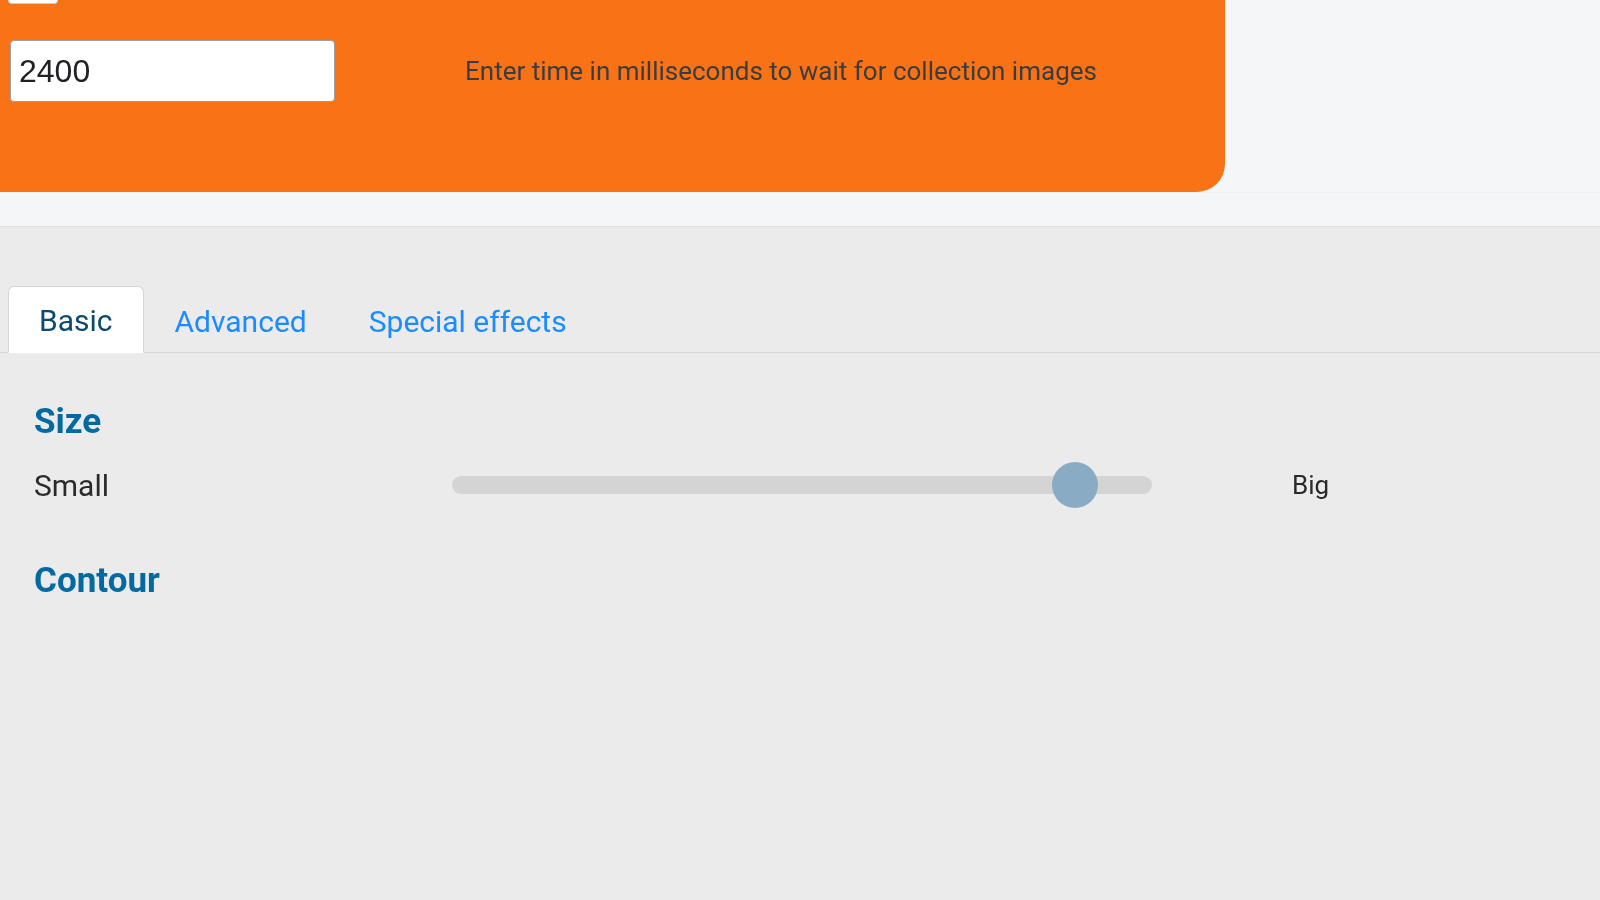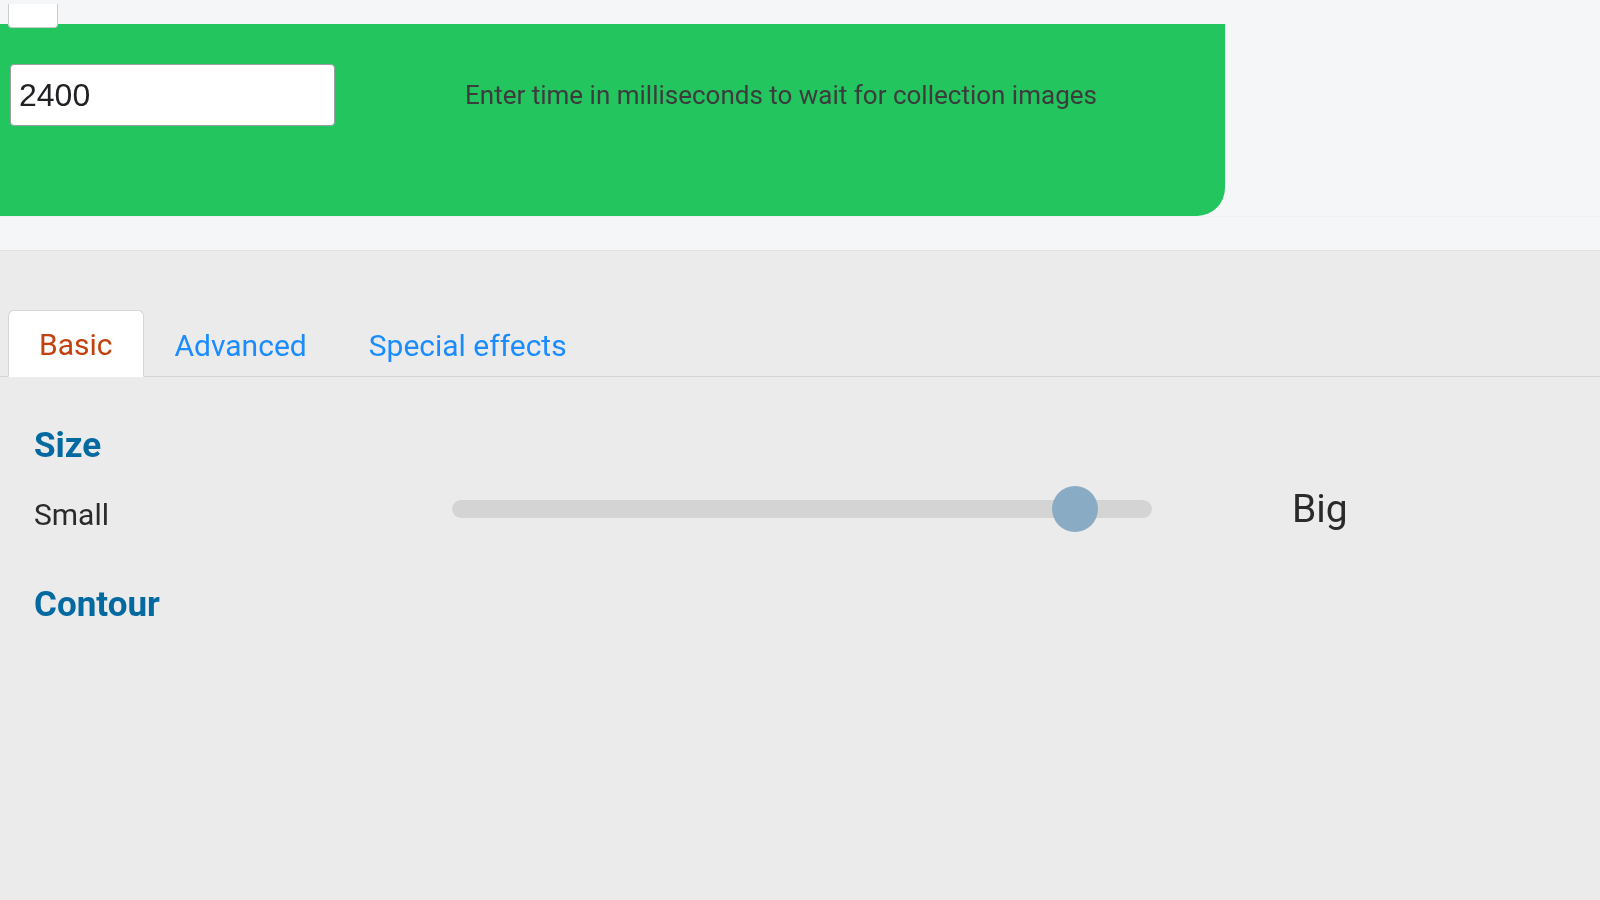--- a/index.html
+++ b/index.html
@@ -1,24 +1,23 @@
 <!DOCTYPE html>
 <html><head>
 <meta charset="utf-8">
 <style>
   * { box-sizing: border-box; margin: 0; padding: 0; }
   html, body { width: 1600px; height: 900px; font-family: -apple-system, BlinkMacSystemFont, "Segoe UI", Roboto, "Helvetica Neue", sans-serif; background: #f5f6f8; overflow: hidden; }
   
   .top-panel {
-    background: #22c55e;
+    background: #f97316;
     padding: 0 10px 90px 10px;
     border-bottom-right-radius: 28px;
     width: 1225px;
     position: relative;
-    margin-top: 24px;
   }
   .top-panel::after {
     content: "";
     display: block;
   }
   .stub {
     position: absolute;
     top: -20px;
     left: 8px;
     width: 50px;
@@ -76,42 +75,42 @@
     font-size: 30px;
     color: #1a8cff;
     cursor: pointer;
     position: relative;
     top: 1px;
     border: 1px solid transparent;
     border-bottom: none;
   }
   .tab.active {
     background: #fff;
-    color: #c2410c;
+    color: #0c4a6e;
     border: 1px solid #d6d6d6;
     border-bottom: 1px solid #fff;
     border-top-left-radius: 6px;
     border-top-right-radius: 6px;
   }
   
   .controls {
     padding: 48px 34px 0 34px;
   }
   .control-group {
     margin-bottom: 52px;
   }
   .control-title {
     font-size: 35px;
     font-weight: 700;
     color: #0369a1;
     margin-bottom: 20px;
   }
   .slider-row {
     display: flex;
-    align-items: flex-end;
+    align-items: center;
   }
   .slider-left-label {
     font-size: 30px;
     color: #2a2a2a;
     width: 418px;
     flex-shrink: 0;
   }
   .slider-track-wrap {
     width: 700px;
     flex-shrink: 0;
@@ -131,21 +130,21 @@
     position: absolute;
     top: 50%;
     transform: translate(-50%, -50%);
     width: 46px;
     height: 46px;
     background: #8aabc4;
     border-radius: 50%;
     cursor: pointer;
   }
   .slider-right-label {
-    font-size: 39px;
+    font-size: 26px;
     color: #2a2a2a;
     margin-left: 140px;
   }
 </style>
 </head>
 <body>
 
 <div class="top-panel">
   <div class="stub"></div>
   <div class="time-row">

